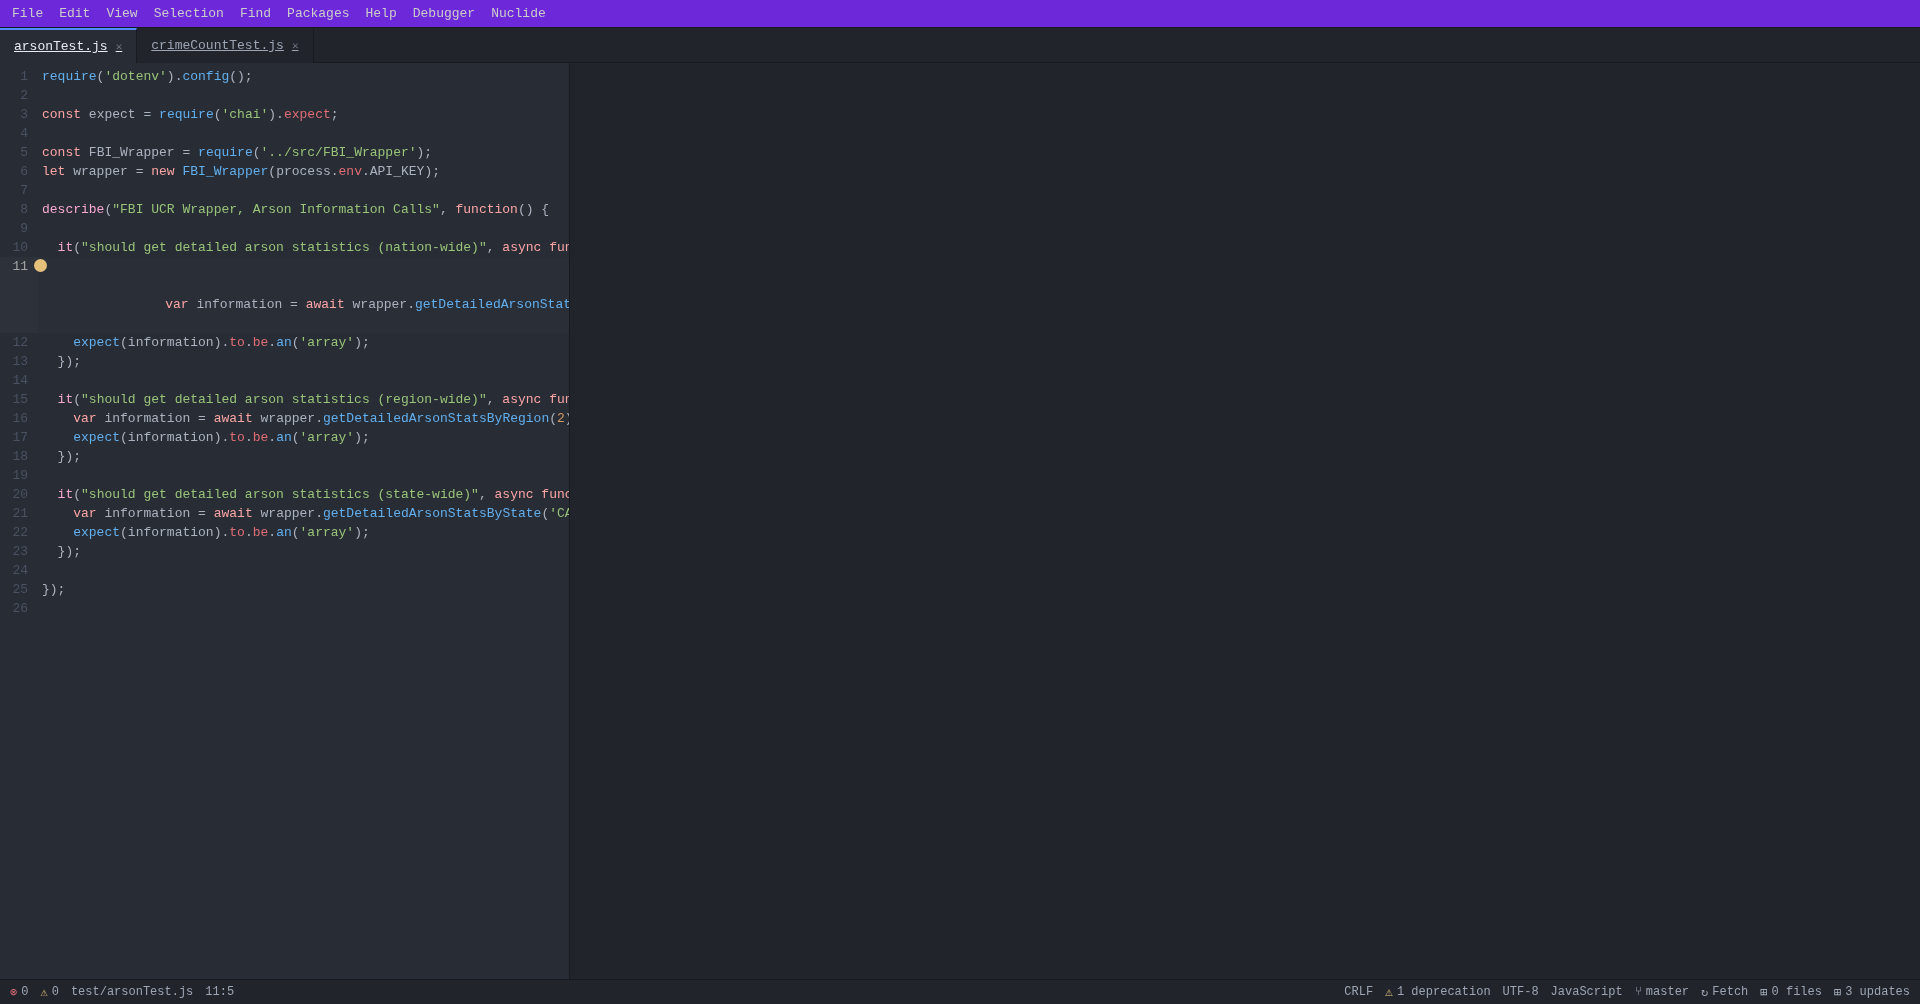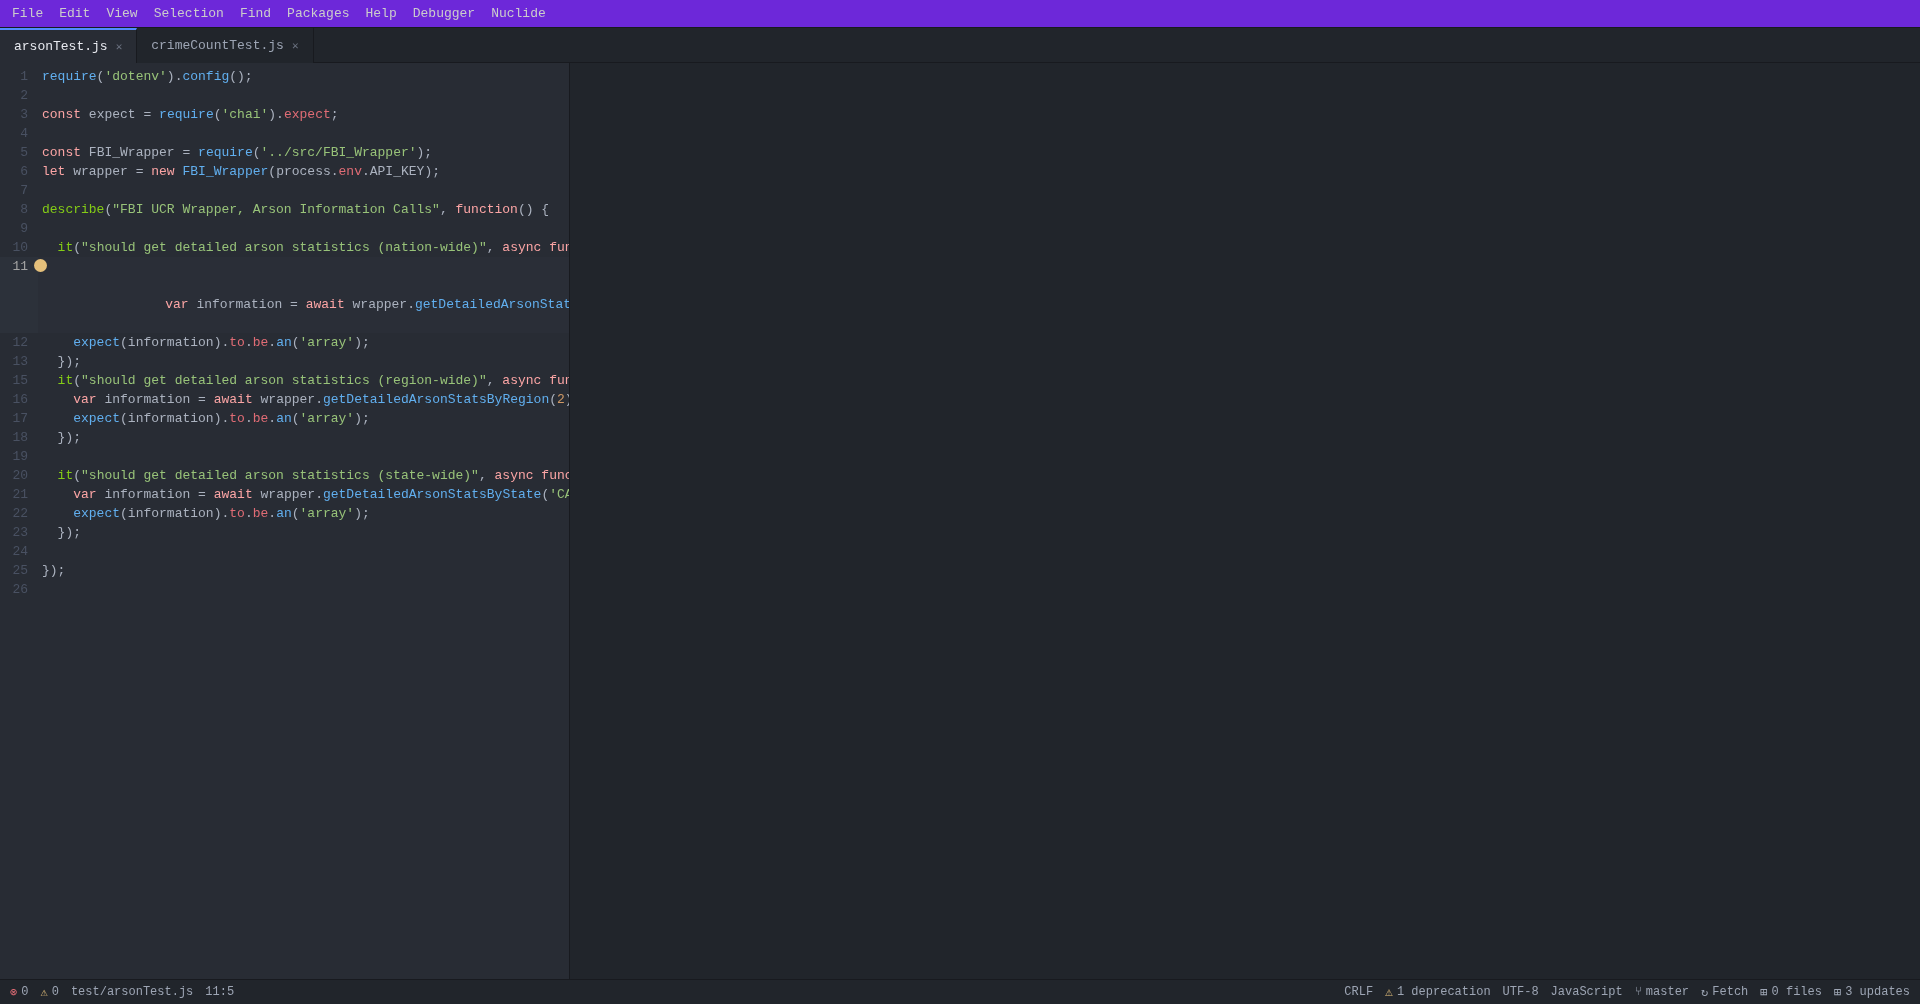--- a/index.html
+++ b/index.html
@@ -44,20 +44,21 @@
       display: flex;
       align-items: center;
       padding: 12px 14px;
       height: 35px;
       font-size: 13px;
       cursor: pointer;
       border-right: 1px solid #181a1f;
       color: #9da5b4;
       background: #21252b;
       min-width: 120px;
+      text-decoration: underline;
     }
     .tab.active {
       background: #282c34;
       color: #e8eaf0;
       border-top: 2px solid #528bff;
     }
     .tab .close-x {
       margin-left: 8px;
       font-size: 11px;
       color: #6b7280;
@@ -110,21 +111,21 @@
       font-size: 13px;
       padding-left: 4px;
     }
 
     
     .kw { color: #fca5a5; }         
     .fn { color: #61afef; }          
     .str { color: #98c379; }         
     .num { color: #d19a66; }         
     .punct { color: #abb2bf; }
-    .it-fn { color: #84cc16; }       
+    .it-fn { color: #f9a8d4; }       
     .prop { color: #e06c75; }        
     .plain { color: #abb2bf; }
 
     
     .cursor-line .line-content {
       background: rgba(40, 44, 52, 0.5);
     }
 
     
     .breakpoint {
@@ -268,20 +269,24 @@
       <div class="line">
         <span class="line-num">12</span>
         <span class="line-content">    <span class="fn">expect</span><span class="punct">(</span><span class="plain">information</span><span class="punct">).</span><span class="prop">to</span><span class="punct">.</span><span class="prop">be</span><span class="punct">.</span><span class="fn">an</span><span class="punct">(</span><span class="str">'array'</span><span class="punct">);</span></span>
       </div>
 
       <div class="line">
         <span class="line-num">13</span>
         <span class="line-content">  <span class="punct">});</span></span>
       </div>
 
+      <div class="line">
+        <span class="line-num">14</span>
+        <span class="line-content"></span>
+      </div>
 
       <div class="line">
         <span class="line-num">15</span>
         <span class="line-content">  <span class="it-fn">it</span><span class="punct">(</span><span class="str">"should get detailed arson statistics (region-wide)"</span><span class="punct">,</span> <span class="kw">async</span> <span class="kw">function</span></span>
       </div>
 
       <div class="line">
         <span class="line-num">16</span>
         <span class="line-content">    <span class="kw">var</span> <span class="plain">information</span> <span class="punct">=</span> <span class="kw">await</span> <span class="plain">wrapper</span><span class="punct">.</span><span class="fn">getDetailedArsonStatsByRegion</span><span class="punct">(</span><span class="num">2</span><span class="punct">);</span></span>
       </div>

